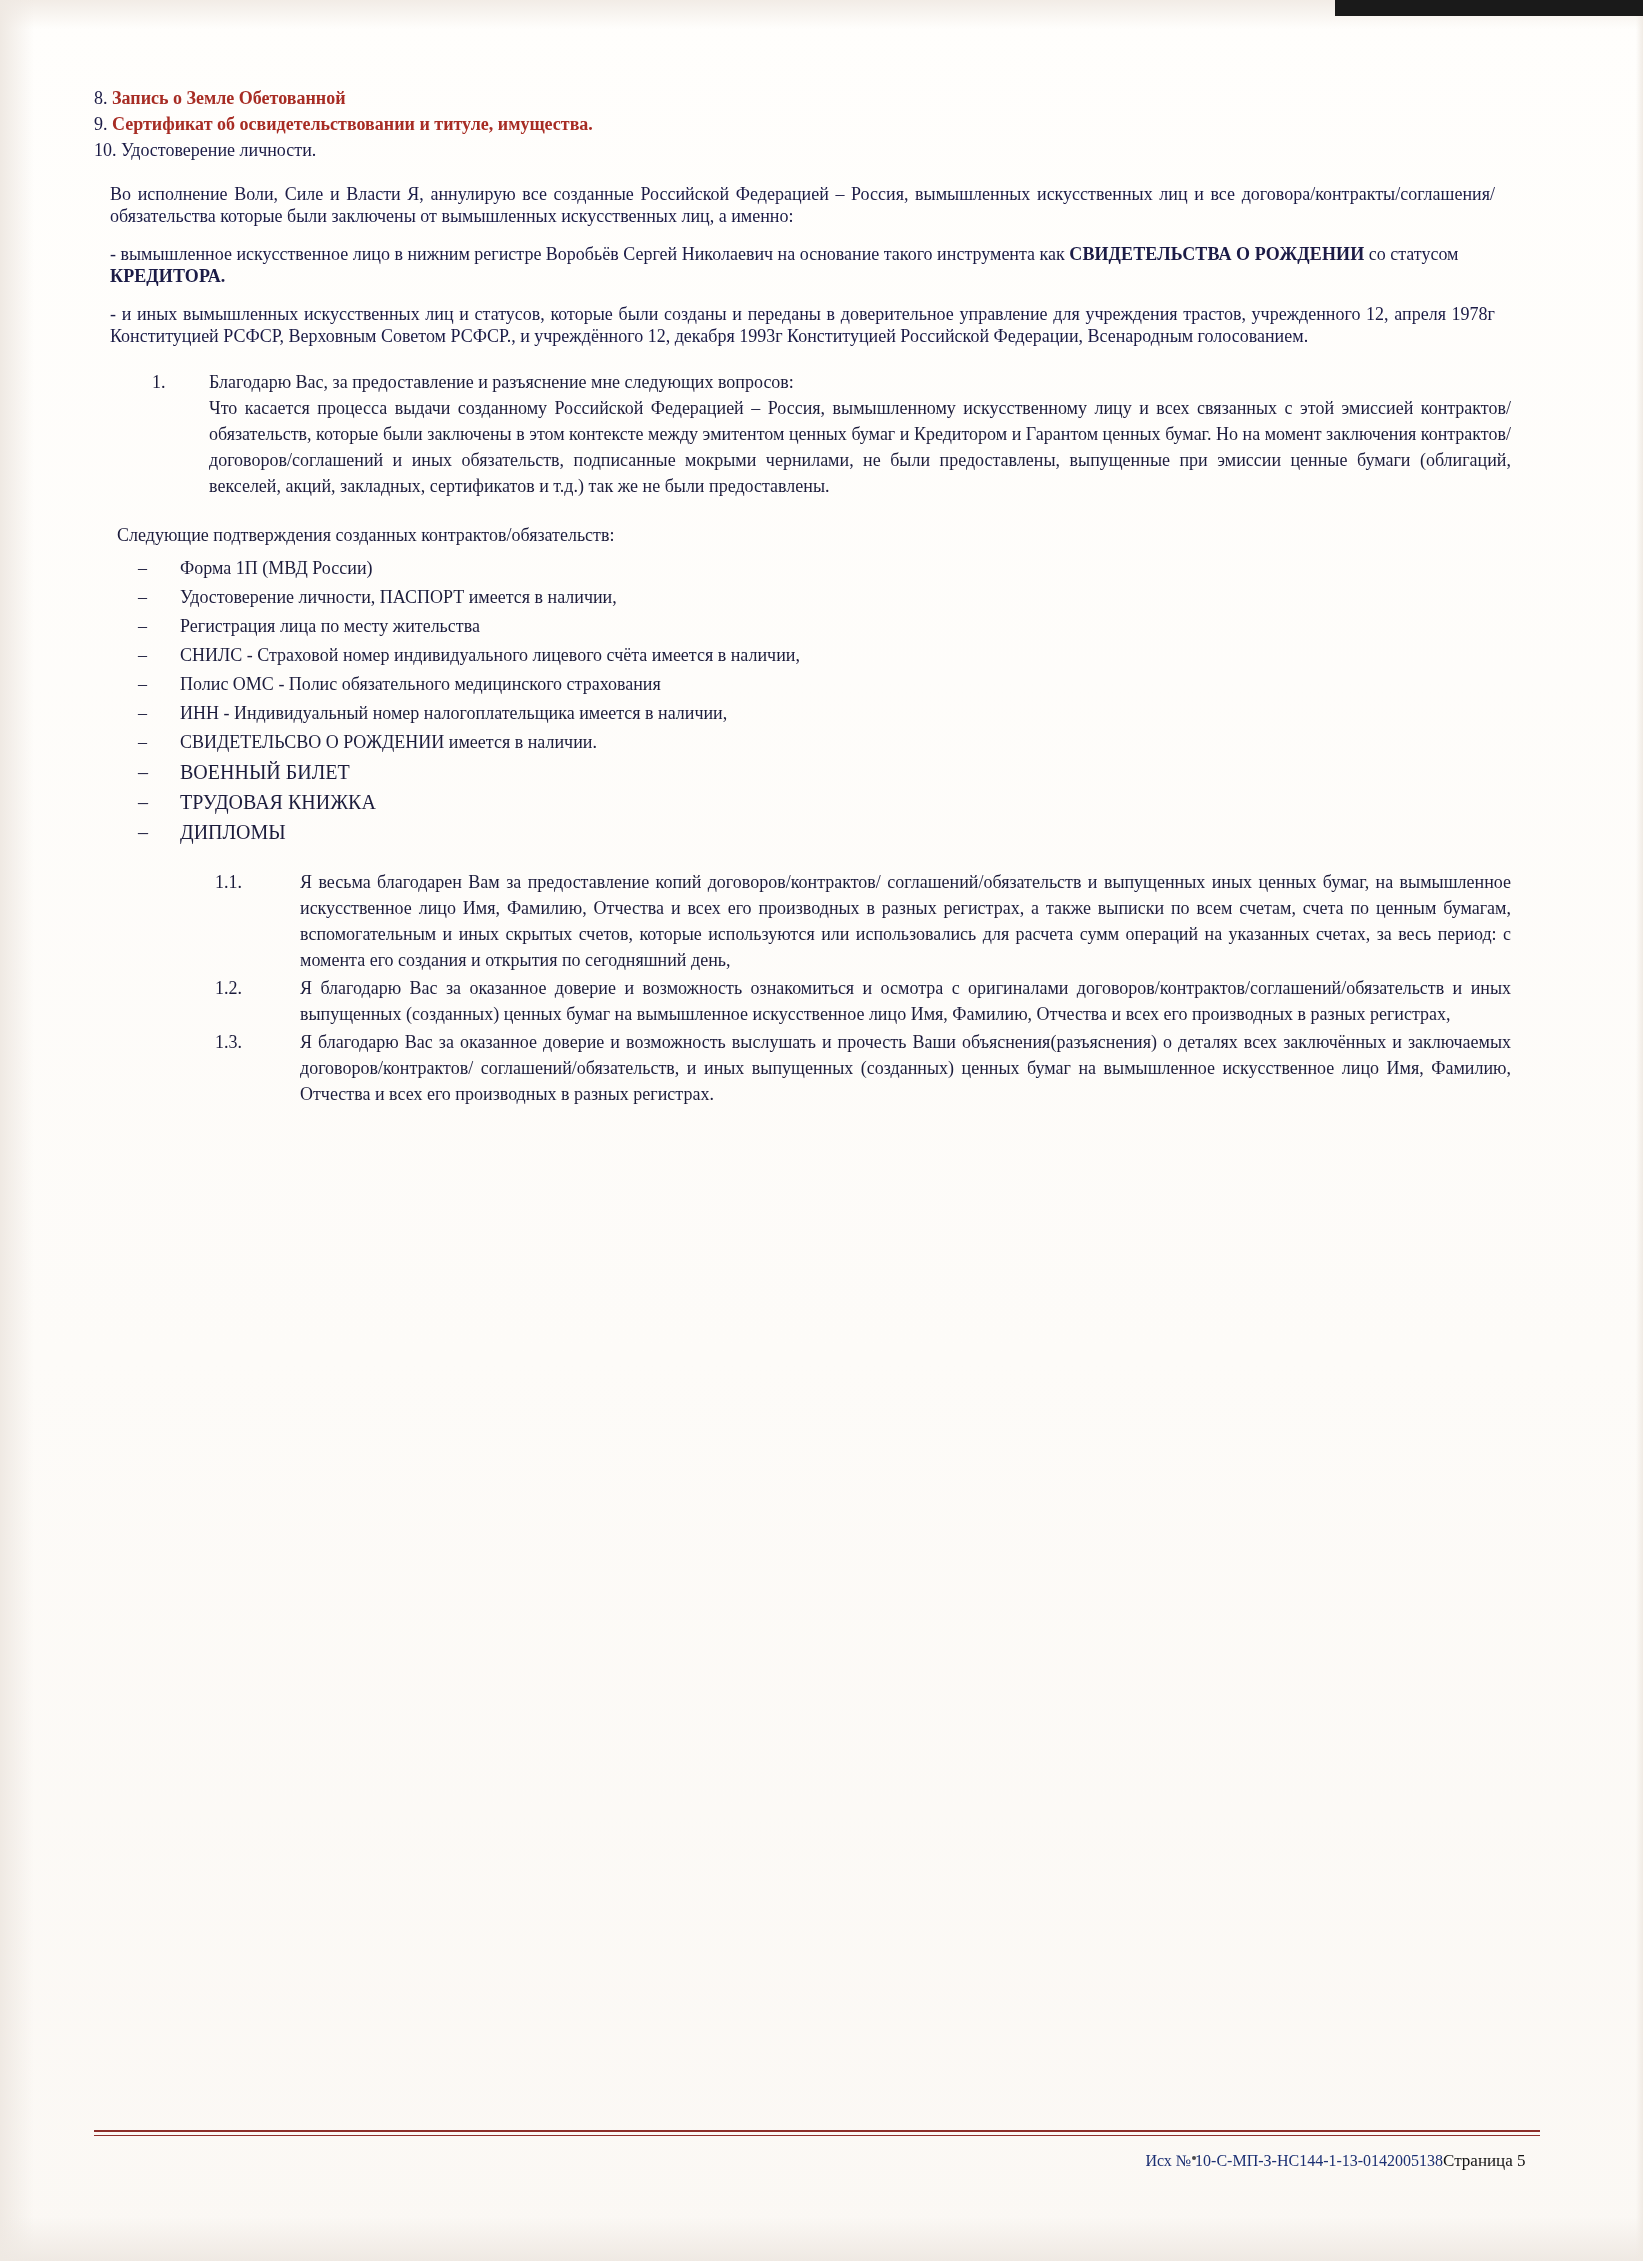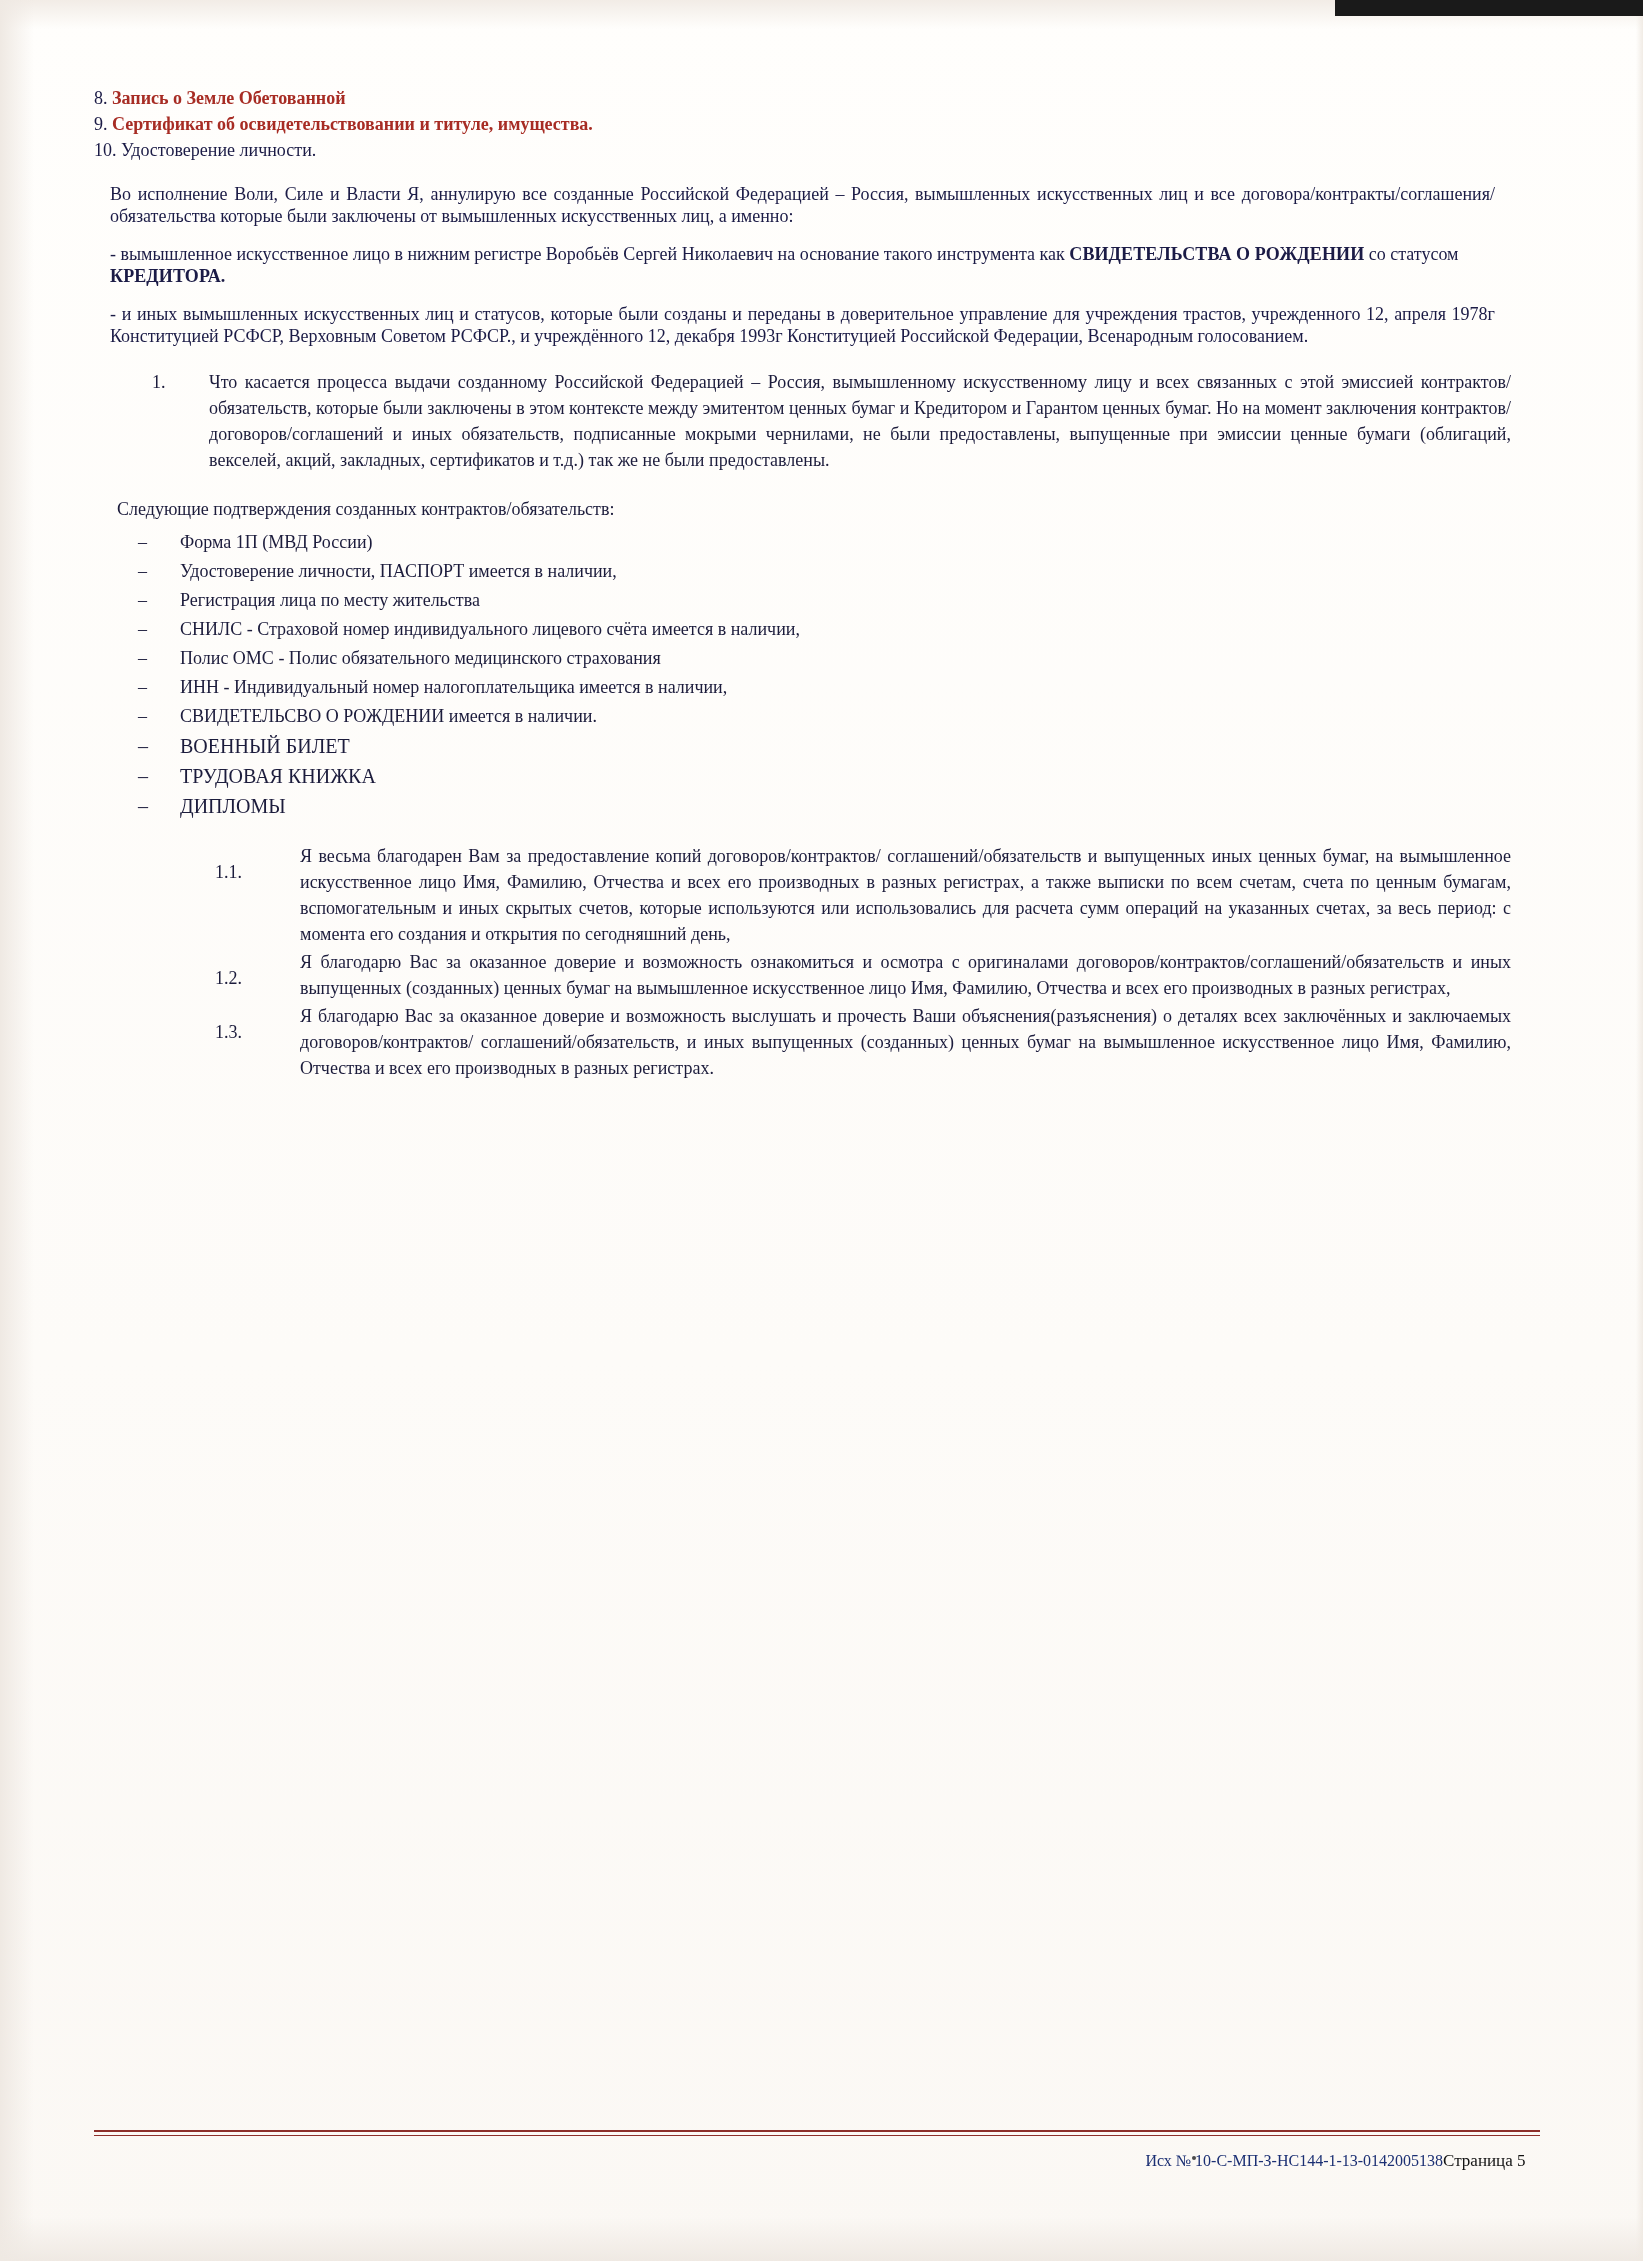--- a/index.html
+++ b/index.html
@@ -136,21 +136,21 @@
     margin-left: 121px;
     font-size: 18px;
     line-height: 26px;
   }
   .num-sub > li + li {
     margin-top: 1.9px;
   }
   .num-sub > li .marker {
     position: absolute;
     left: 0;
-    top: 16px;
+    top: 0;
   }
   .num-sub > li p {
     margin: 0;
     text-align: justify;
   }
   
   .footer-rule-top {
     position: absolute;
     left: 94px;
     top: 2130px;
@@ -243,20 +243,21 @@
 
     <div class="block">
       <p class="para">Во исполнение Воли, Силе и Власти  Я, аннулирую все созданные Российской Федерацией – Россия, вымышленных искусственных лиц и все договора/контракты/соглашения/обязательства которые были заключены от вымышленных искусственных лиц, а именно:</p>
       <p class="para tight"><span>- вымышленное искусственное лицо в нижним регистре Воробьёв Сергей Николаевич  на основание такого инструмента как </span><b class="heavy">СВИДЕТЕЛЬСТВА О РОЖДЕНИИ</b><span> со статусом </span><b class="heavy">КРЕДИТОРА.</b></p>
       <p class="para">- и иных вымышленных искусственных лиц и статусов, которые были созданы и переданы в доверительное управление для учреждения трастов, учрежденного 12, апреля 1978г  Конституцией РСФСР, Верховным Советом РСФСР., и учреждённого 12, декабря 1993г Конституцией  Российской Федерации, Всенародным голосованием.</p>
     </div>
 
     <ul class="ol-main">
       <li>
         <span class="marker">1.</span>
+        <p>Благодарю Вас, за предоставление и разъяснение мне следующих вопросов:</p>
         <p>Что касается процесса выдачи созданному Российской Федерацией – Россия, вымышленному искусственному лицу и всех связанных с этой эмиссией контрактов/обязательств, которые были заключены в этом контексте между эмитентом ценных бумаг и Кредитором и Гарантом ценных бумаг. Но на момент заключения контрактов/договоров/соглашений и иных обязательств, подписанные мокрыми чернилами, не были предоставлены, выпущенные при эмиссии ценные бумаги (облигаций, векселей, акций, закладных, сертификатов и т.д.) так же не были предоставлены.</p>
       </li>
     </ul>
 
     <div class="sub-intro">Следующие подтверждения созданных  контрактов/обязательств:</div>
     <ul class="dash-list">
       <li><span class="dash">–</span><span>Форма 1П (МВД России)</span></li>
       <li><span class="dash">–</span><span>Удостоверение личности, ПАСПОРТ  имеется в наличии,</span></li>
       <li><span class="dash">–</span><span>Регистрация лица по месту жительства</span></li>
       <li><span class="dash">–</span><span>СНИЛС - Страховой номер индивидуального лицевого счёта имеется в наличии,</span></li>

